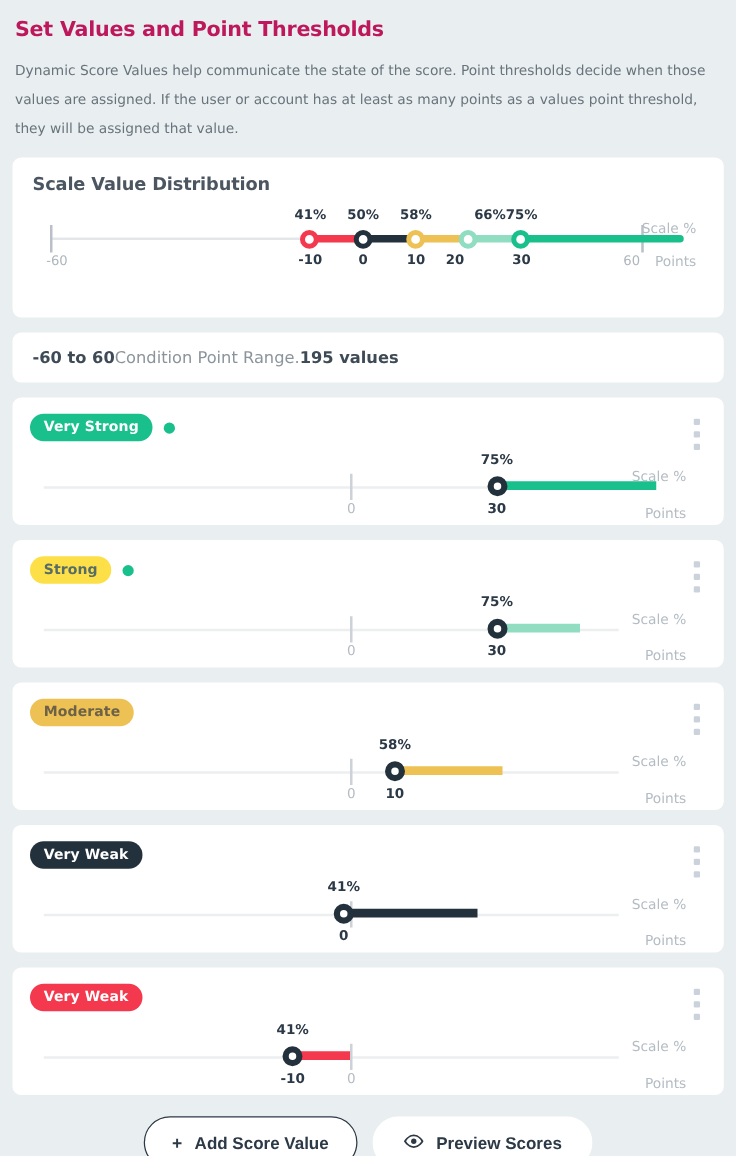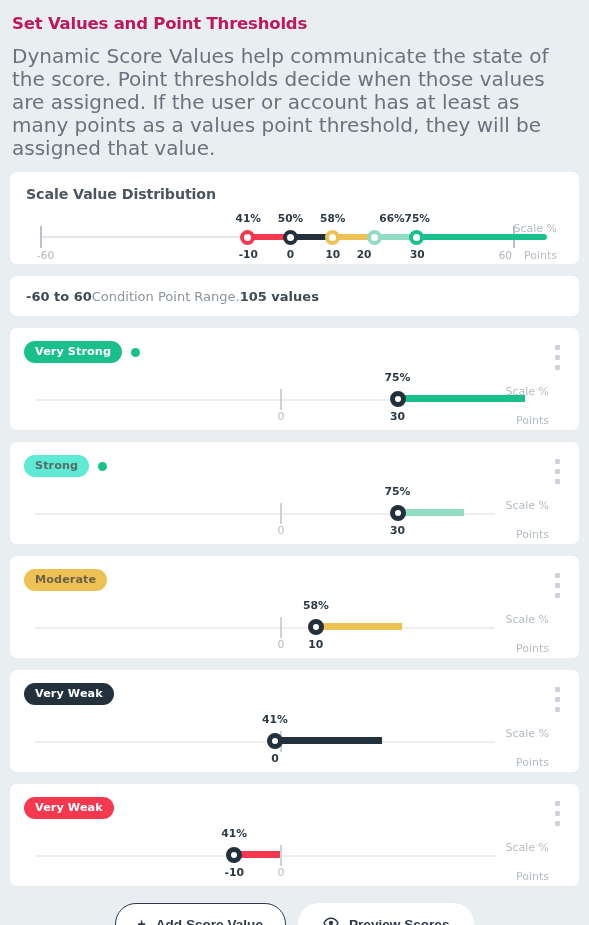--- a/index.html
+++ b/index.html
@@ -16,36 +16,36 @@
 
   
   .hdr-title {
     font-size: 16.5px;
     font-weight: bold;
     color: #be185d;
     letter-spacing: -.2px;
     padding: 2px 2px 0 2px;
   }
   .hdr-desc {
-    font-size: 20px;
+    font-size: 11px;
     line-height: 23px;
     color: #69737c;
     padding: 12px 4px 0 2px;
   }
 
   
   .card {
     background: #ffffff;
     border-radius: 7px;
     margin-top: 12px;
     position: relative;
   }
 
   
-  .dist-card { height: 92px; padding: 14px 16px 0 16px; }
+  .dist-card { height: 128px; padding: 14px 16px 0 16px; }
   .dist-title {
     font-size: 14.2px;
     font-weight: bold;
     color: #4c5660;
     letter-spacing: -.1px;
   }
   .dist-area { position: relative; height: 56px; margin-top: 6px; }
 
   .axis-track {
     position: absolute;
@@ -222,40 +222,40 @@
         <div class="seg" style="left: 394.25px; width: 126.75px; background: rgb(25, 192, 140);"></div>
         <div class="knob" style="left: 383.25px; color: rgb(25, 192, 140); border-color: rgb(25, 192, 140);"></div>
         <div class="pct-lab" style="left: 391.25px;">75%</div>
         <div class="pt-lab" style="left: 391.25px;">30</div>
       </div>
   </div>
 
   <div class="card range-card">
     <span class="range-strong">-60 to 60</span>
       <span> Condition Point Range. </span>
-      <b>105 values</b>
+      <b>195 values</b>
   </div>
 
   <div id="value-cards">
       <div class="card val-card"><span class="badge" style="background: rgb(25, 192, 140); color: rgb(255, 255, 255);">Very Strong</span><span class="dot" style="background: rgb(25, 192, 140);"></span><div class="kebab">
           <i></i>
           <i></i>
           <i></i>
         </div><div class="row-slider">
           <div class="row-track"></div>
           <div class="zero-tick" style="left: 256px;"></div>
           <div class="fill" style="left: 378.5px; width: 122.5px; background: rgb(25, 192, 140);"></div>
           <div class="row-knob" style="left: 365.5px;"></div>
           <div class="row-pct" style="left: 373.5px;">75%</div>
           <div class="row-pt" style="left: 373.5px;">30</div>
           <div class="row-zero-lab" style="left: 257px;">0</div>
           <div class="row-side top">Scale %</div>
           <div class="row-side bot">Points</div>
         </div></div>
-      <div class="card val-card"><span class="badge" style="background: #5eead4; color: rgb(86, 108, 104); text-align: right;">Strong</span><span class="dot" style="background: rgb(25, 192, 140);"></span><div class="kebab">
+      <div class="card val-card"><span class="badge" style="background: #fde047; color: rgb(86, 108, 104); text-align: right;">Strong</span><span class="dot" style="background: rgb(25, 192, 140);"></span><div class="kebab">
           <i></i>
           <i></i>
           <i></i>
         </div><div class="row-slider">
           <div class="row-track"></div>
           <div class="zero-tick" style="left: 256px;"></div>
           <div class="fill" style="left: 378.5px; width: 61.25px; background: rgb(144, 221, 193);"></div>
           <div class="row-knob" style="left: 365.5px;"></div>
           <div class="row-pct" style="left: 373.5px;">75%</div>
           <div class="row-pt" style="left: 373.5px;">30</div>

